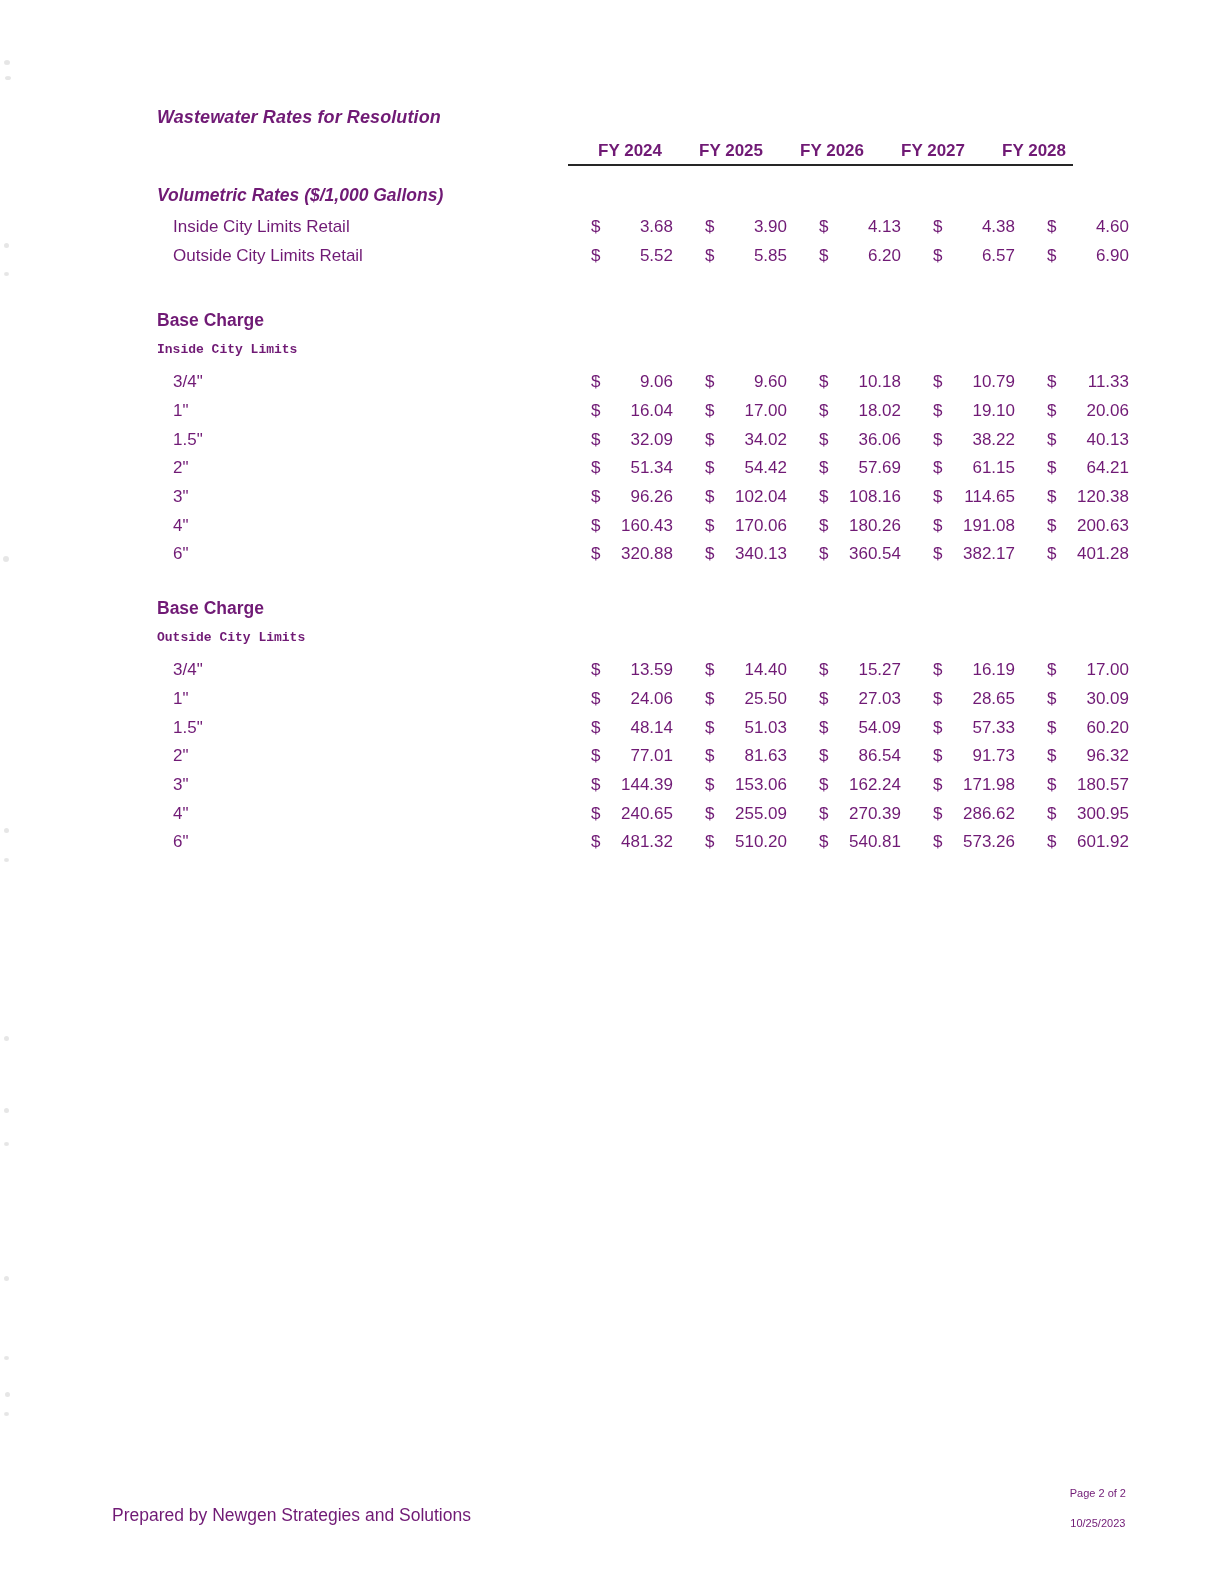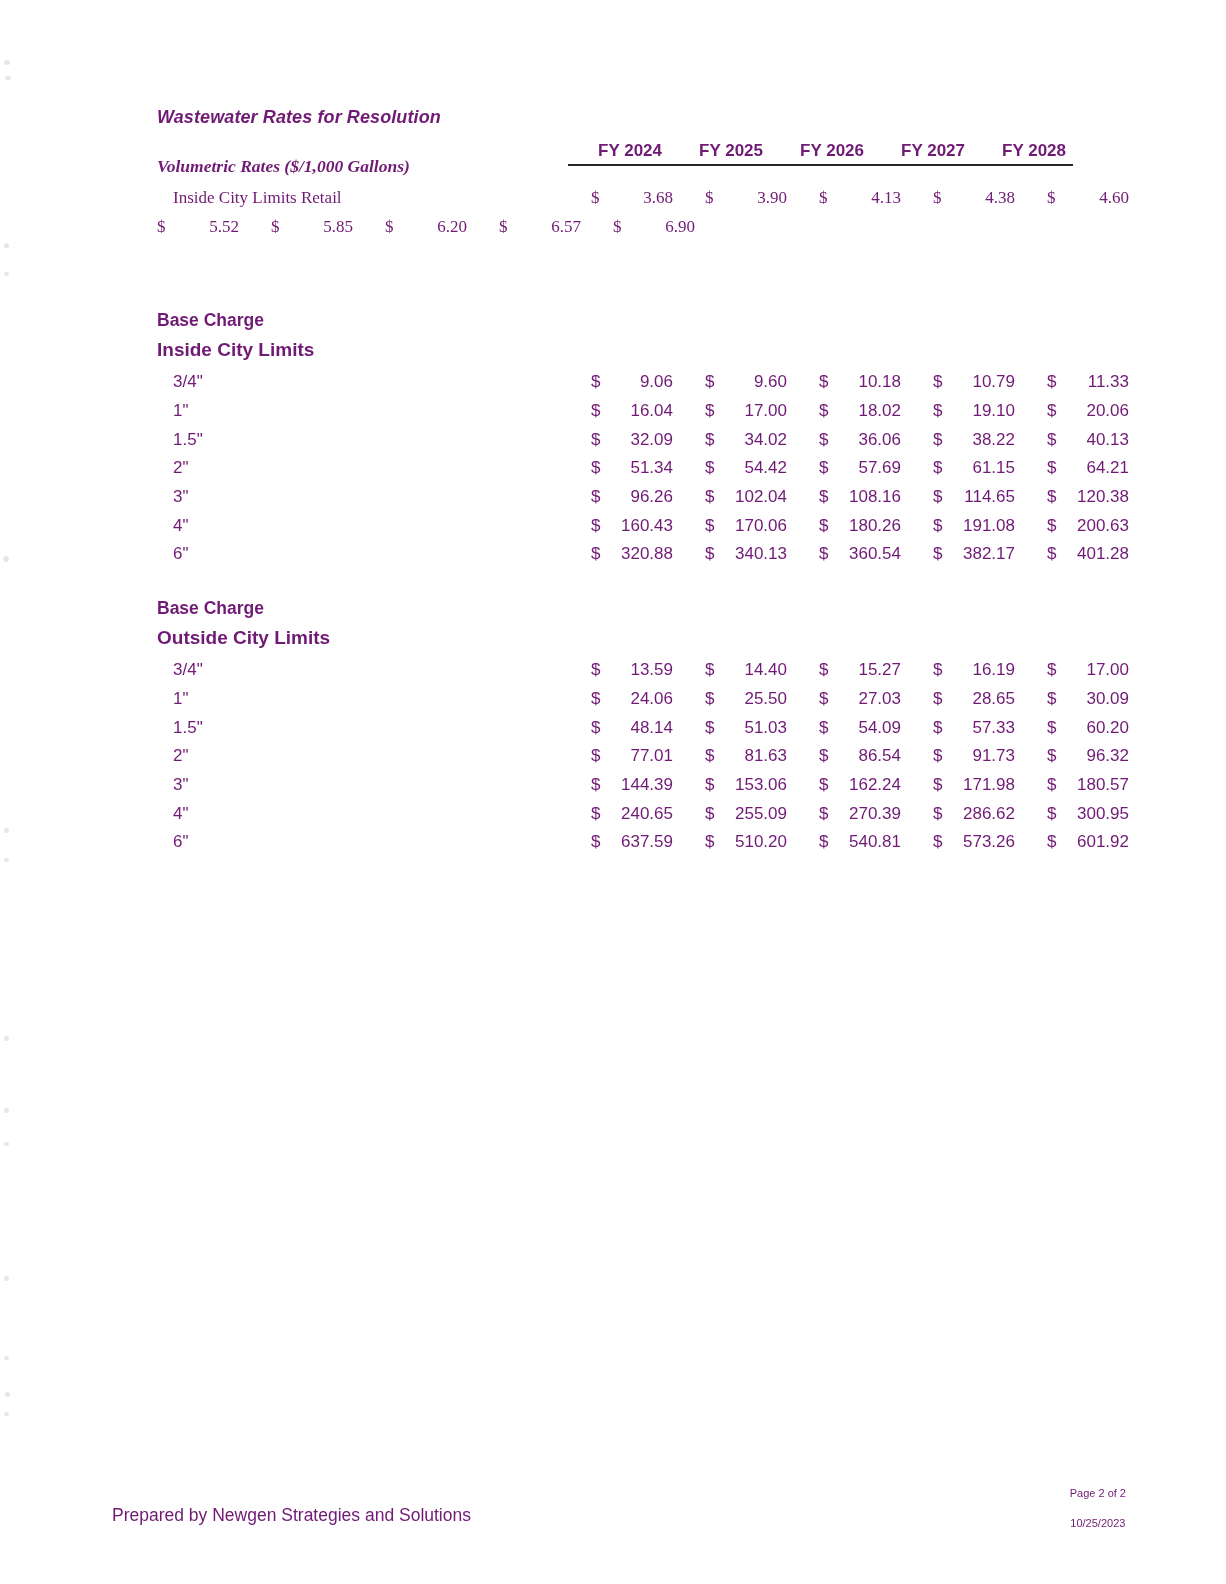--- a/index.html
+++ b/index.html
@@ -24,21 +24,21 @@
     text-align:right; padding-right:17px;
     font-weight:bold; font-size:17px;
   }
   .header-underline {
     position:absolute; left:568px; top:164px; width:505px; height:0;
     border-top:2px solid #262626;
   }
   .section { position:absolute; left:157px; }
   .sec-title { font-weight:bold; font-size:17.5px; line-height:22px; }
   .sec-title.italic { font-style:italic; }
-  .sec-subtitle { font-weight:bold; font-size:19px; line-height:22px; margin-top:8px; }
+  .sec-subtitle { font-weight:bold; font-size:13px; line-height:22px; margin-top:8px;font-family:Liberation Mono, monospace; }
   .rows { margin-top:7px; }
   .row { display:flex; height:28.7px; align-items:center;gap:13px; }
   .cell-label { width:421px; box-sizing:border-box; padding-left:16px; }
   .fy-group {
     width:101px; box-sizing:border-box;
     display:flex; justify-content:space-between;
     padding-right:19px;
   }
   .footer-left { position:absolute; left:112px; top:1505px; font-size:17.5px; }
   .footer-right {
@@ -74,21 +74,21 @@
   <div class="fy-header">
     <div class="spacer"></div>
     <div class="fy-col">FY 2024</div>
     <div class="fy-col">FY 2025</div>
     <div class="fy-col">FY 2026</div>
     <div class="fy-col">FY 2027</div>
     <div class="fy-col">FY 2028</div>
   </div>
   <div class="header-underline"></div>
 
-  <div class="section" style="top:155px;font-family:Liberation Serif, serif;">
+  <div class="section" style="top:184px;">
     <div class="sec-title italic">Volumetric Rates ($/1,000 Gallons)</div>
     <div class="rows" id="rows-0">
         <div class="row">
           <div class="cell-label">Inside City Limits Retail</div>
           <div class="fy-group">
             <span class="dollar">$</span>
             <span class="val">3.68</span>
           </div>
           <div class="fy-group">
             <span class="dollar">$</span>
@@ -101,20 +101,21 @@
           <div class="fy-group">
             <span class="dollar">$</span>
             <span class="val">4.38</span>
           </div>
           <div class="fy-group">
             <span class="dollar">$</span>
             <span class="val">4.60</span>
           </div>
         </div>
         <div class="row">
+          <div class="cell-label">Outside City Limits Retail</div>
           <div class="fy-group">
             <span class="dollar">$</span>
             <span class="val">5.52</span>
           </div>
           <div class="fy-group">
             <span class="dollar">$</span>
             <span class="val">5.85</span>
           </div>
           <div class="fy-group">
             <span class="dollar">$</span>
@@ -439,21 +440,21 @@
           </div>
           <div class="fy-group">
             <span class="dollar">$</span>
             <span class="val">300.95</span>
           </div>
         </div>
         <div class="row">
           <div class="cell-label">6"</div>
           <div class="fy-group">
             <span class="dollar">$</span>
-            <span class="val">637.59</span>
+            <span class="val">481.32</span>
           </div>
           <div class="fy-group">
             <span class="dollar">$</span>
             <span class="val">510.20</span>
           </div>
           <div class="fy-group">
             <span class="dollar">$</span>
             <span class="val">540.81</span>
           </div>
           <div class="fy-group">

